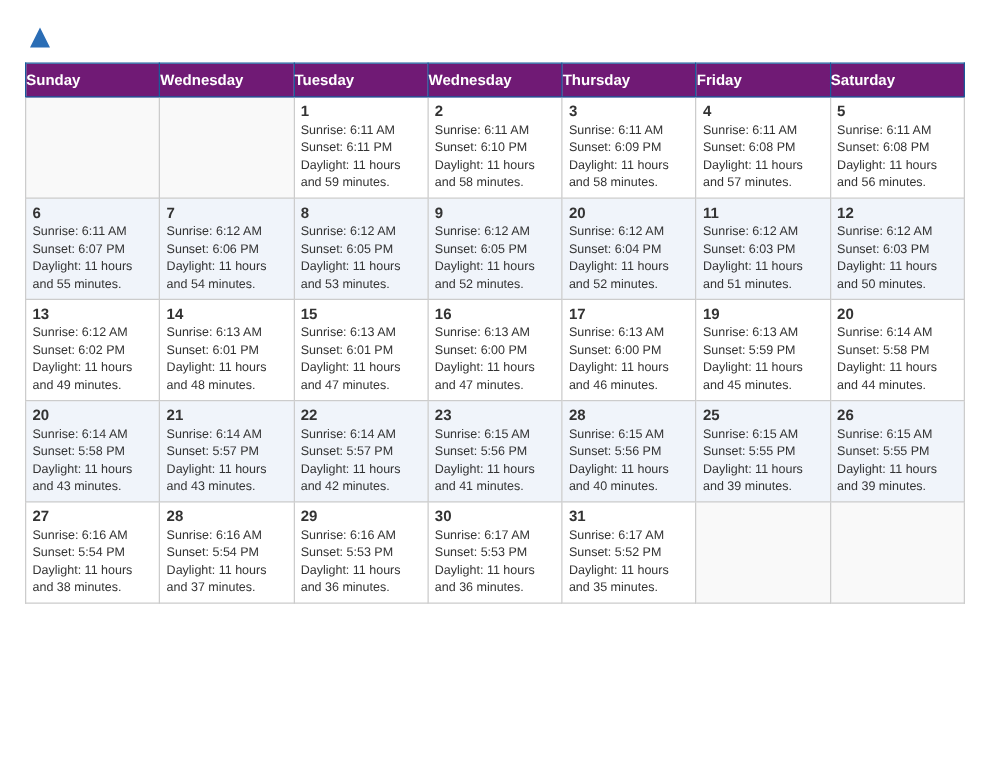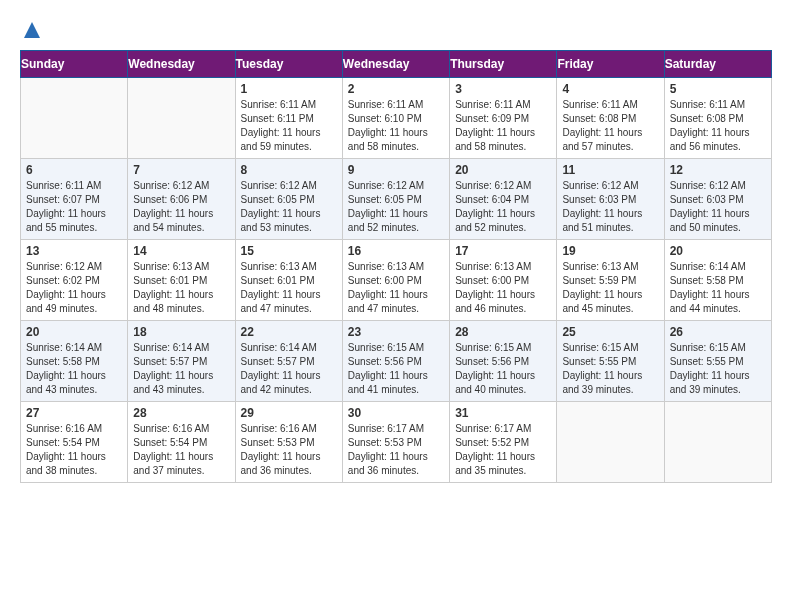--- a/index.html
+++ b/index.html
@@ -274,21 +274,21 @@
         </tr>
         <tr class="row-shade">
           <td>
             <span class="day-number">20</span>
             <div class="day-info" style="white-space: pre-line;">Sunrise: 6:14 AM
 Sunset: 5:58 PM
 Daylight: 11 hours
 and 43 minutes.</div>
           </td>
           <td>
-            <span class="day-number">18</span>
+            <span class="day-number">21</span>
             <div class="day-info" style="white-space: pre-line;">Sunrise: 6:14 AM
 Sunset: 5:57 PM
 Daylight: 11 hours
 and 43 minutes.</div>
           </td>
           <td>
             <span class="day-number">22</span>
             <div class="day-info" style="white-space: pre-line;">Sunrise: 6:14 AM
 Sunset: 5:57 PM
 Daylight: 11 hours

